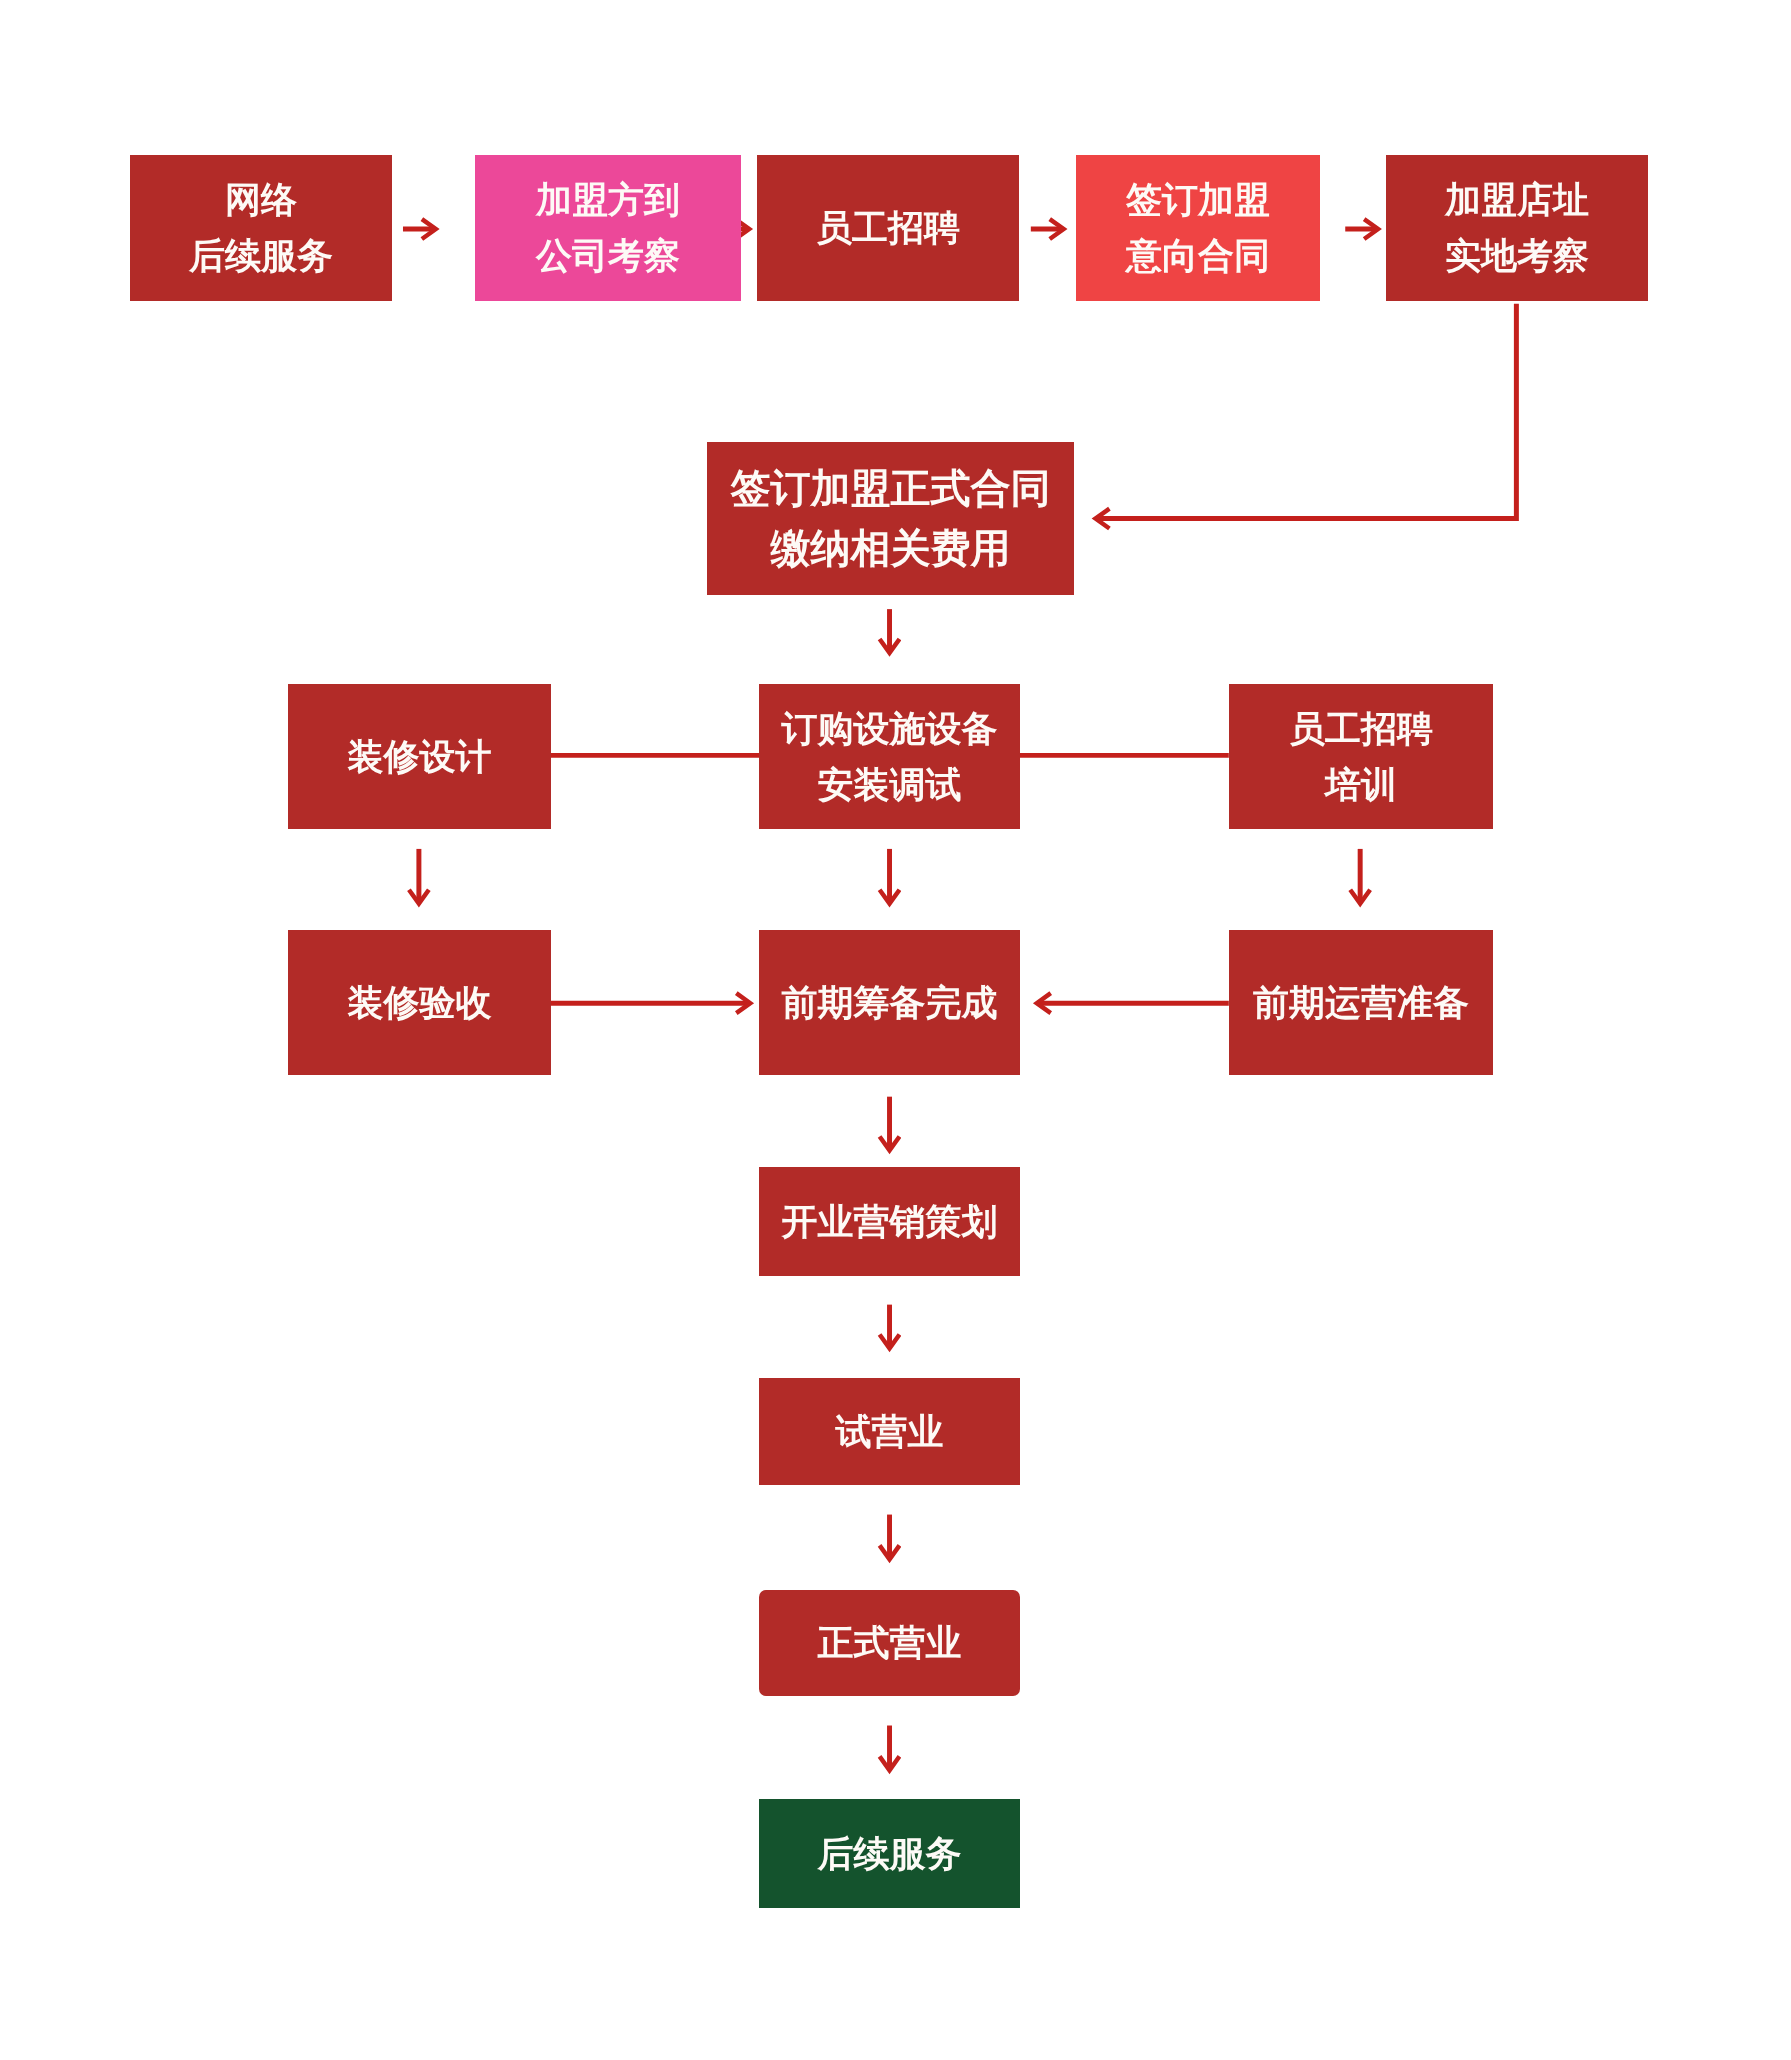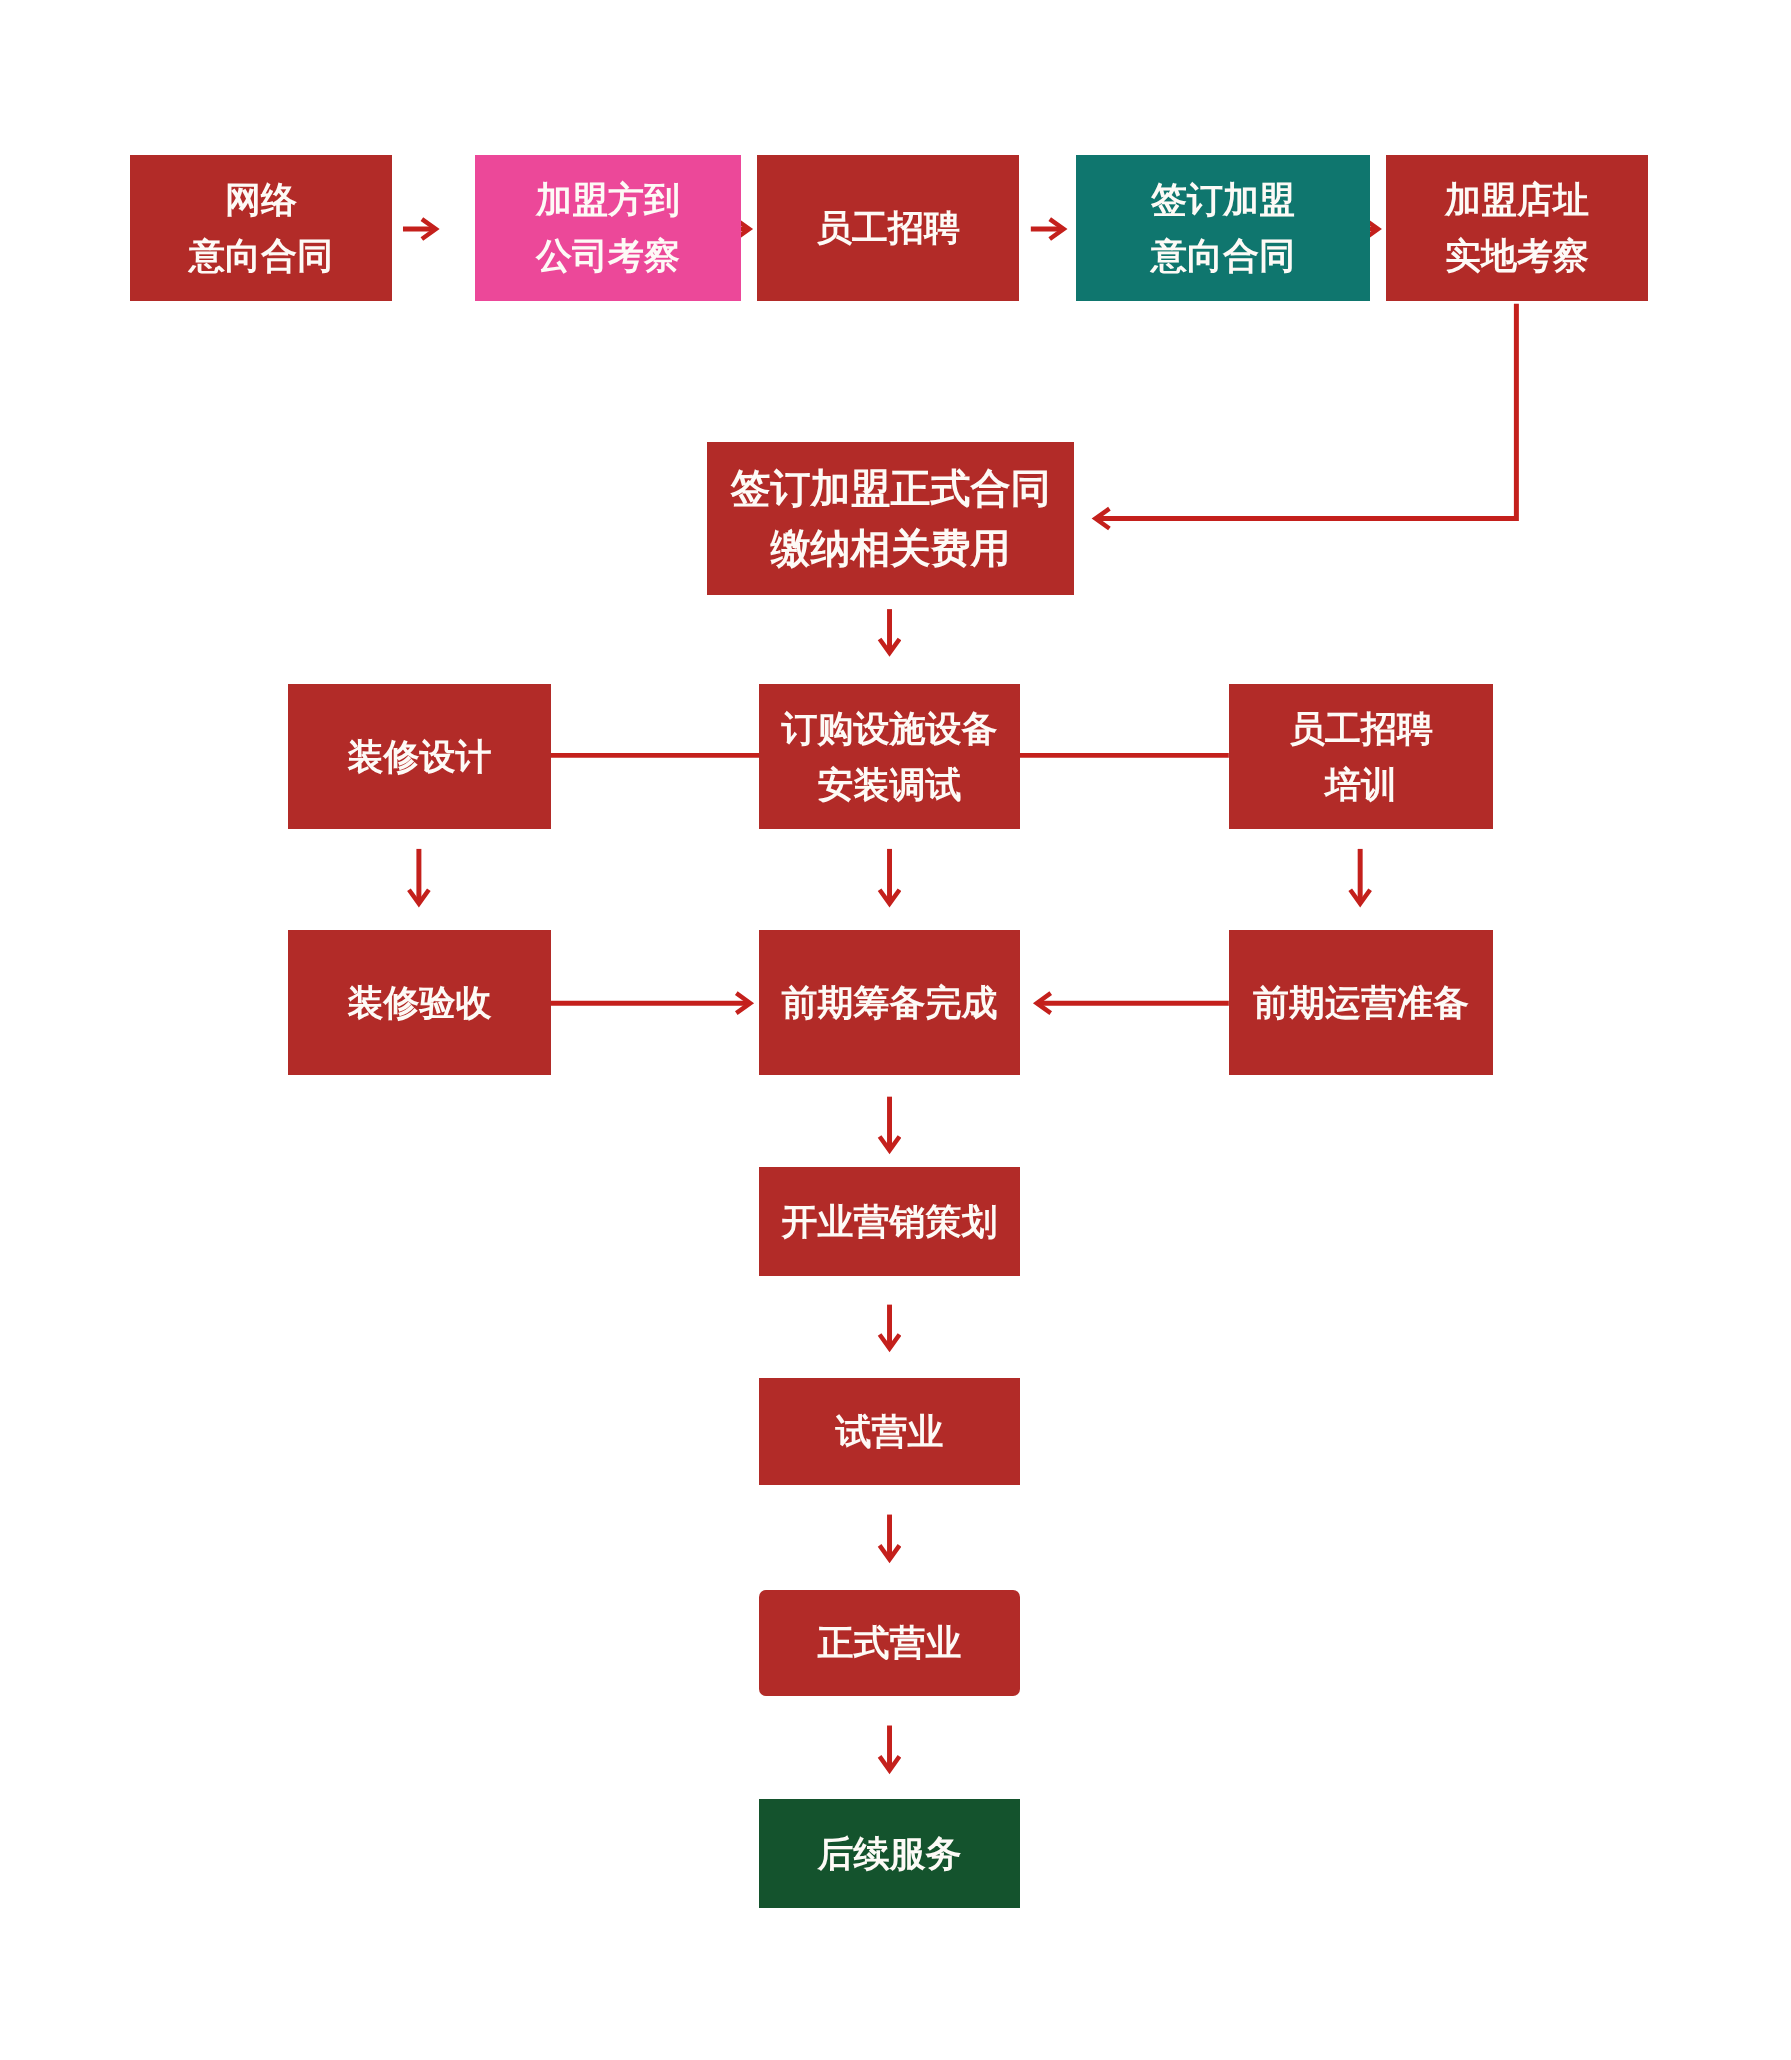--- a/index.html
+++ b/index.html
@@ -73,25 +73,25 @@
     <path d="M1235 1008 L1043 1008" stroke="#c4201c" stroke-width="5" fill="none" marker-end="url(#vhead)"></path>
 
     <path d="M894 1102 L894 1155" stroke="#c4201c" stroke-width="5" fill="none" marker-end="url(#vhead)"></path>
     <path d="M894 1311 L894 1354" stroke="#c4201c" stroke-width="5" fill="none" marker-end="url(#vhead)"></path>
     <path d="M894 1522 L894 1566" stroke="#c4201c" stroke-width="5" fill="none" marker-end="url(#vhead)"></path>
     <path d="M894 1734 L894 1778" stroke="#c4201c" stroke-width="5" fill="none" marker-end="url(#vhead)"></path>
   </svg>
 
   <div id="node-layer">
       <div class="node" style="left: 130px; top: 155px; width: 262px; height: 146px; background: rgb(178, 43, 40); color: rgb(253, 250, 246);">网络
-意向合同</div>
+后续服务</div>
       <div class="node" style="left: 446px; top: 155px; width: 266px; height: 146px; background: #ec4899; color: rgb(253, 250, 246); margin-left: 29px;">加盟方到
 公司考察</div>
       <div class="node" style="left: 757px; top: 155px; width: 262px; height: 146px; background: rgb(178, 43, 40); color: rgb(253, 250, 246);">员工招聘</div>
-      <div class="node" style="left: 1076px; top: 155px; width: 294px; height: 146px; background: #0f766e; color: rgb(253, 250, 246);">签订加盟
+      <div class="node" style="left: 1076px; top: 155px; width: 244px; height: 146px; background: #ef4444; color: rgb(253, 250, 246);">签订加盟
 意向合同</div>
       <div class="node" style="left: 1386px; top: 155px; width: 262px; height: 146px; background: rgb(178, 43, 40); color: rgb(253, 250, 246);">加盟店址
 实地考察</div>
       <div class="node big" style="left: 707px; top: 442px; width: 367px; height: 153px; background: rgb(178, 43, 40); color: rgb(253, 250, 246); font-family: Liberation Serif, serif;">签订加盟正式合同
 缴纳相关费用</div>
       <div class="node" style="left: 288px; top: 684px; width: 263px; height: 145px; background: rgb(178, 43, 40); color: rgb(253, 250, 246);">装修设计</div>
       <div class="node" style="left: 759px; top: 684px; width: 261px; height: 145px; background: rgb(178, 43, 40); color: rgb(253, 250, 246);">订购设施设备
 安装调试</div>
       <div class="node" style="left: 1229px; top: 684px; width: 264px; height: 145px; background: rgb(178, 43, 40); color: rgb(253, 250, 246);">员工招聘
 培训</div>

